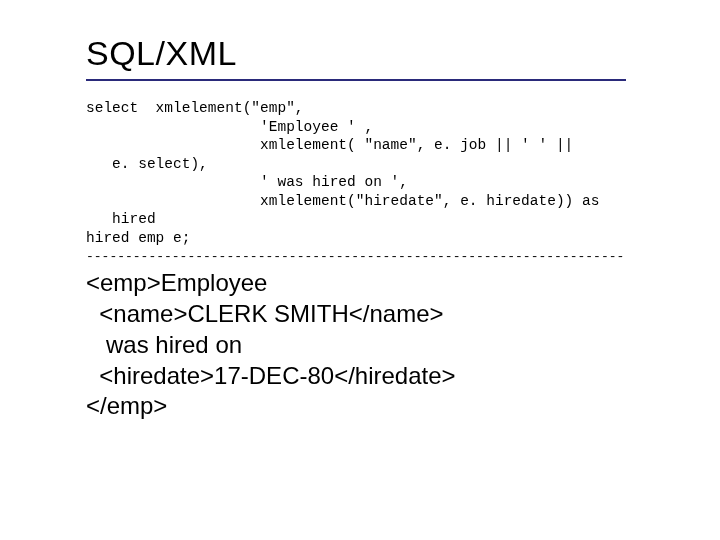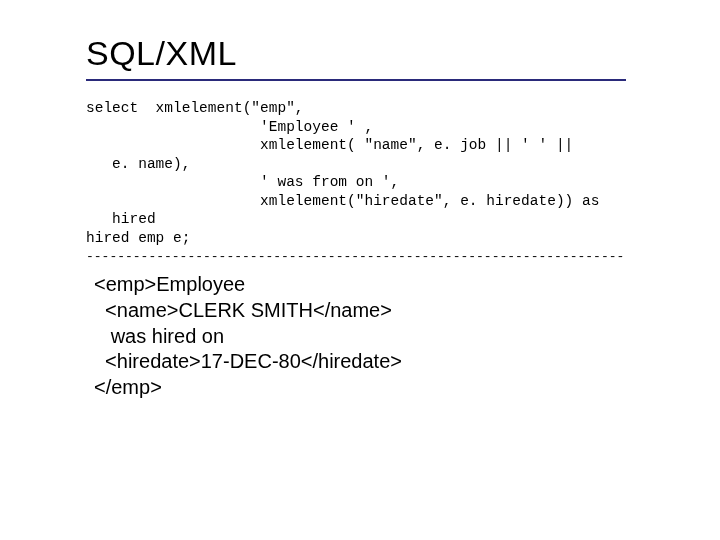--- a/index.html
+++ b/index.html
@@ -43,39 +43,39 @@
     font-family: "Courier New", Courier, monospace;
     font-size: 13px;
     letter-spacing: 0;
     margin: 2px 0 4px 0;
     white-space: nowrap;
     overflow: hidden;
     width: 540px;
   }
   .output {
     font-family: Verdana, Geneva, sans-serif;
-    font-size: 20px;
+    font-size: 24px;
     line-height: 1.28;
     white-space: pre;
-    margin: 8px;
+    margin: 0;
   }
 </style>
 </head>
 <body>
 
 <div class="slide">
 
   <h1 class="title">SQL/XML</h1>
   <hr class="rule">
 
   <pre class="code"><span>select  xmlelement("emp",</span>
 <span>                    'Employee ' ,</span>
 <span>                    xmlelement( "name", e. job || ' ' || </span>
-<span>   e. name),</span>
-<span>                    ' was from on ',</span>
+<span>   e. select),</span>
+<span>                    ' was hired on ',</span>
 <span>                    xmlelement("hiredate", e. hiredate)) as </span>
 <span>   hired</span>
 <span>hired emp e;</span></pre>
 
   <div class="dashline">--------------------------------------------------------------------------------------------</div>
 
   <pre class="output"><span>&lt;emp&gt;Employee</span>
 <span>  &lt;name&gt;CLERK SMITH&lt;/name&gt;</span>
 <span>   was hired on</span>
 <span>  &lt;hiredate&gt;17-DEC-80&lt;/hiredate&gt;</span>

